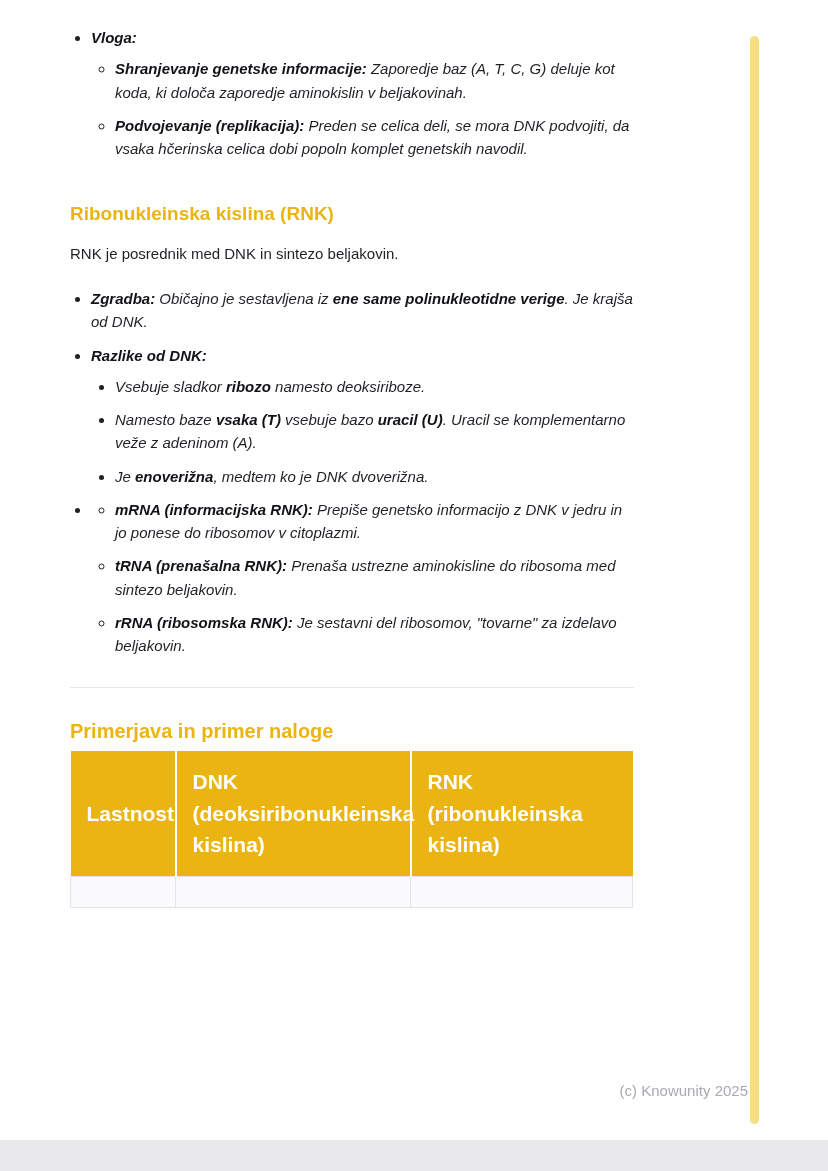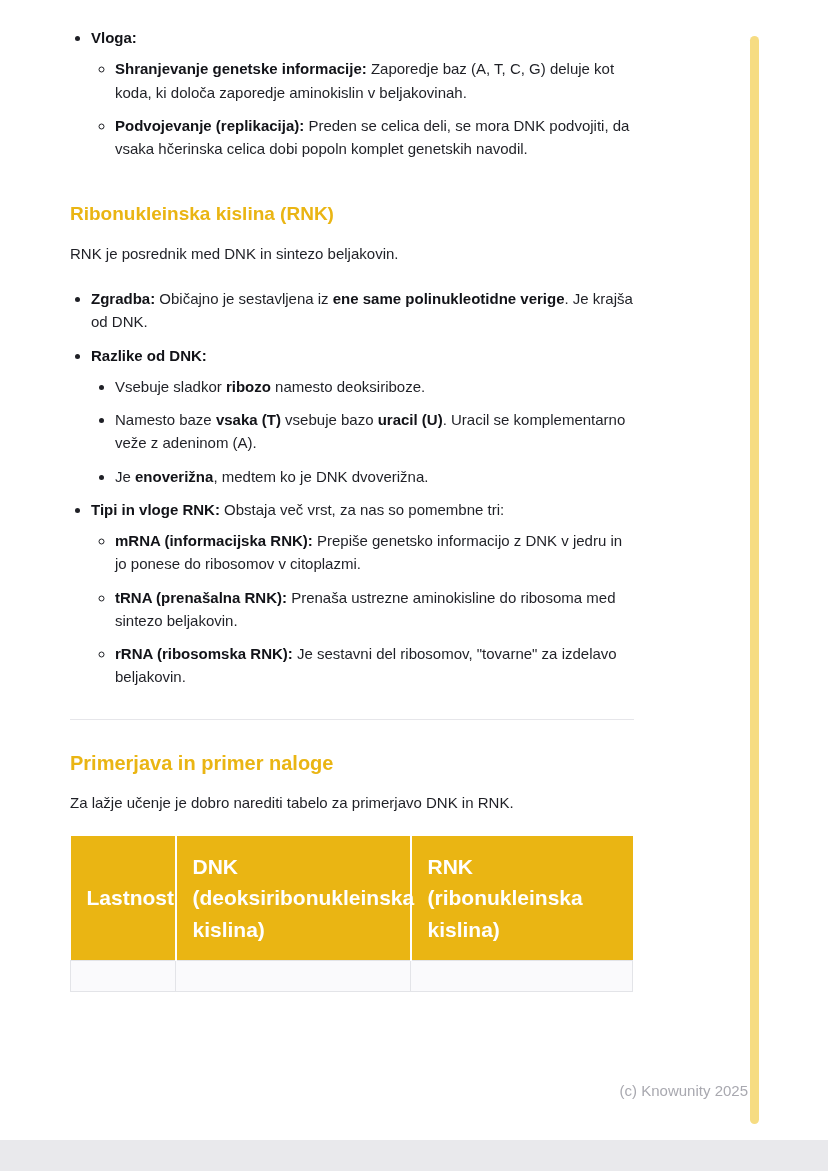--- a/index.html
+++ b/index.html
@@ -20,21 +20,21 @@
   .doc{
     position:absolute;
     left:70px;
     top:26px;
     width:564px;
     font-size:15px;
     line-height:1.55;
   }
   .b{font-weight:700;color:#121318;}
   ul{margin:0;padding-left:21px;}
-  ul.lvl1{list-style:disc;}
+  ul.lvl1{list-style:disc;font-style:italic;}
   ul.circle{list-style:circle;}
   ul.disc{list-style:disc;}
   li{margin:0 0 10px 0;}
   li:last-child{margin-bottom:0;}
   ul ul{margin-top:8px;padding-left:24px;}
   .h3{
     color:var(--accent);
     font-size:19px;
     font-weight:700;
     margin:41px 0 0 0;
@@ -142,39 +142,37 @@
           </li>
           <li>
             <div><span>Namesto baze </span><span class="b">vsaka (T)</span><span> vsebuje bazo </span><span class="b">uracil (U)</span><span>. Uracil se komplementarno veže z adeninom (A).</span></div>
           </li>
           <li>
             <div><span>Je </span><span class="b">enoverižna</span><span>, medtem ko je DNK dvoverižna.</span></div>
           </li>
         </ul>
       </li>
       <li>
-        <div><span class="b">Tipi in vloge RNK:</span><span> Obstaja več vrst, za nas so pomembne tri:</span></div>
         <ul class="circle">
           <li>
             <div><span class="b">mRNA (informacijska RNK):</span><span> Prepiše genetsko informacijo z DNK v jedru in jo ponese do ribosomov v citoplazmi.</span></div>
           </li>
           <li>
             <div><span class="b">tRNA (prenašalna RNK):</span><span> Prenaša ustrezne aminokisline do ribosoma med sintezo beljakovin.</span></div>
           </li>
           <li>
             <div><span class="b">rRNA (ribosomska RNK):</span><span> Je sestavni del ribosomov, "tovarne" za izdelavo beljakovin.</span></div>
           </li>
         </ul>
       </li>
     </ul>
 
     <hr class="divider">
 
     <h2 class="h2">Primerjava in primer naloge</h2>
-    <p class="para">Za lažje učenje je dobro narediti tabelo za primerjavo DNK in RNK.</p>
 
     <table class="cmp">
       <colgroup>
         <col style="width:105px">
         <col style="width:235px">
         <col style="width:222px">
       </colgroup>
       <thead>
         <tr>
           <th>Lastnost</th>

